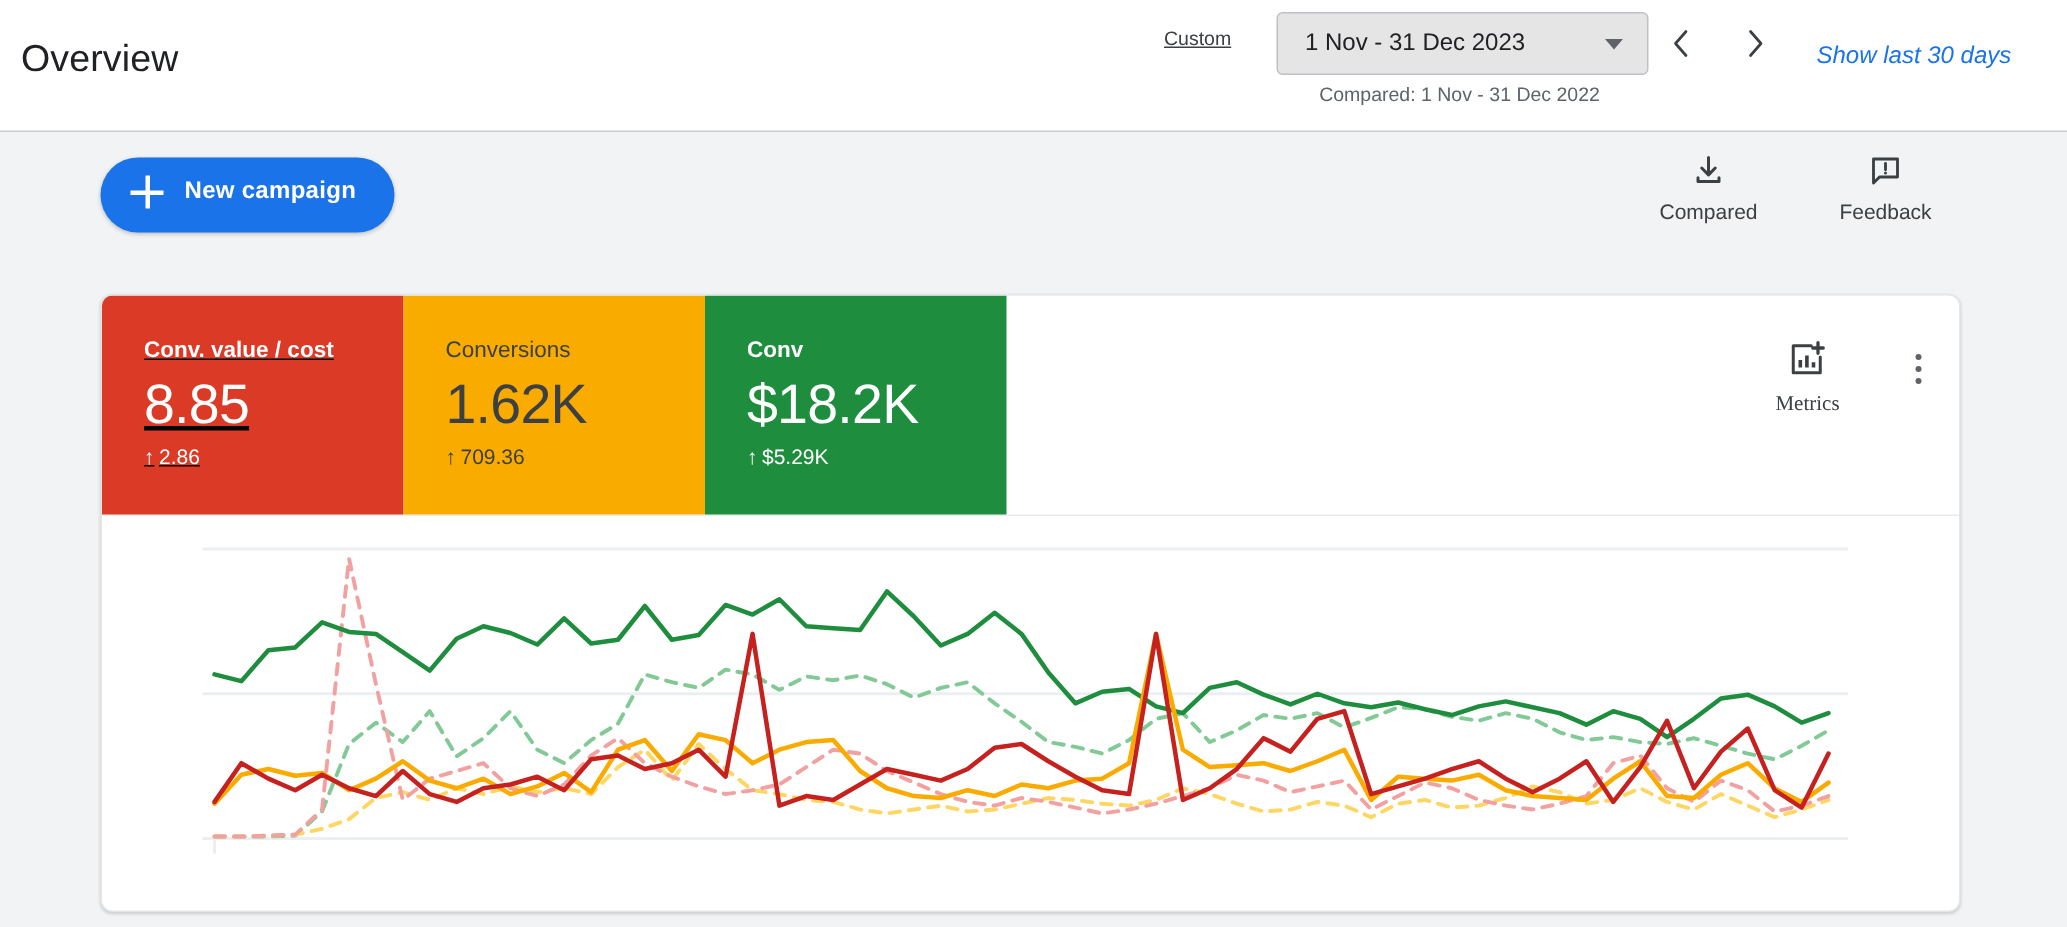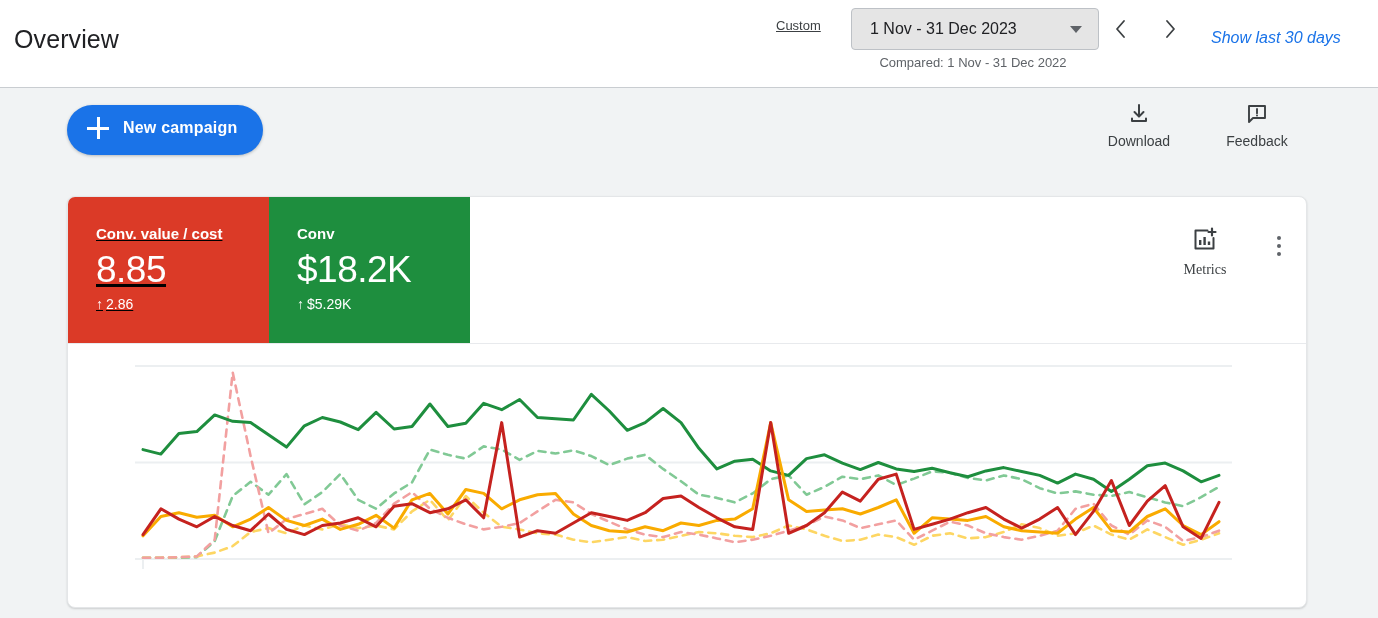--- a/index.html
+++ b/index.html
@@ -272,21 +272,21 @@
   <button class="new-campaign-btn">
     <span class="plus-icon"></span>
     <span>New campaign</span>
   </button>
 
   <div class="tool-action tool-download">
     <svg width="24" height="24" viewBox="0 0 24 24">
       <path d="M12 3 L12 14 M7.5 10 L12 14.6 L16.5 10" fill="none" stroke="#3c4043" stroke-width="2" stroke-linecap="round" stroke-linejoin="round"></path>
       <path d="M5 16.5 L5 19 L19 19 L19 16.5" fill="none" stroke="#3c4043" stroke-width="2" stroke-linecap="round" stroke-linejoin="round"></path>
     </svg>
-    <span class="tool-label">Download</span>
+    <span class="tool-label">Compared</span>
   </div>
 
   <div class="tool-action tool-feedback">
     <svg width="24" height="24" viewBox="0 0 24 24">
       <path d="M4 4 L20 4 L20 16 L8 16 L4 20 Z" fill="none" stroke="#3c4043" stroke-width="1.9" stroke-linejoin="round"></path>
       <path d="M12 7 L12 11.2" stroke="#3c4043" stroke-width="1.9" stroke-linecap="round"></path>
       <circle cx="12" cy="13.4" r="1" fill="#3c4043"></circle>
     </svg>
     <span class="tool-label">Feedback</span>
   </div>
@@ -297,20 +297,27 @@
   <div class="metric-strip">
 
     <div class="metric-card sel-red">
       <div class="metric-name">Conv. value / cost</div>
       <div class="metric-value">8.85</div>
       <div class="metric-delta">
         <span class="arr">↑</span><span>2.86</span>
       </div>
     </div>
 
+    <div class="metric-card sel-yellow">
+      <div class="metric-name">Conversions</div>
+      <div class="metric-value">1.62K</div>
+      <div class="metric-delta">
+        <span class="arr">↑</span><span>709.36</span>
+      </div>
+    </div>
 
     <div class="metric-card sel-green">
       <div class="metric-name">Conv</div>
       <div class="metric-value">$18.2K</div>
       <div class="metric-delta">
         <span class="arr">↑</span><span>$5.29K</span>
       </div>
     </div>
 
 

